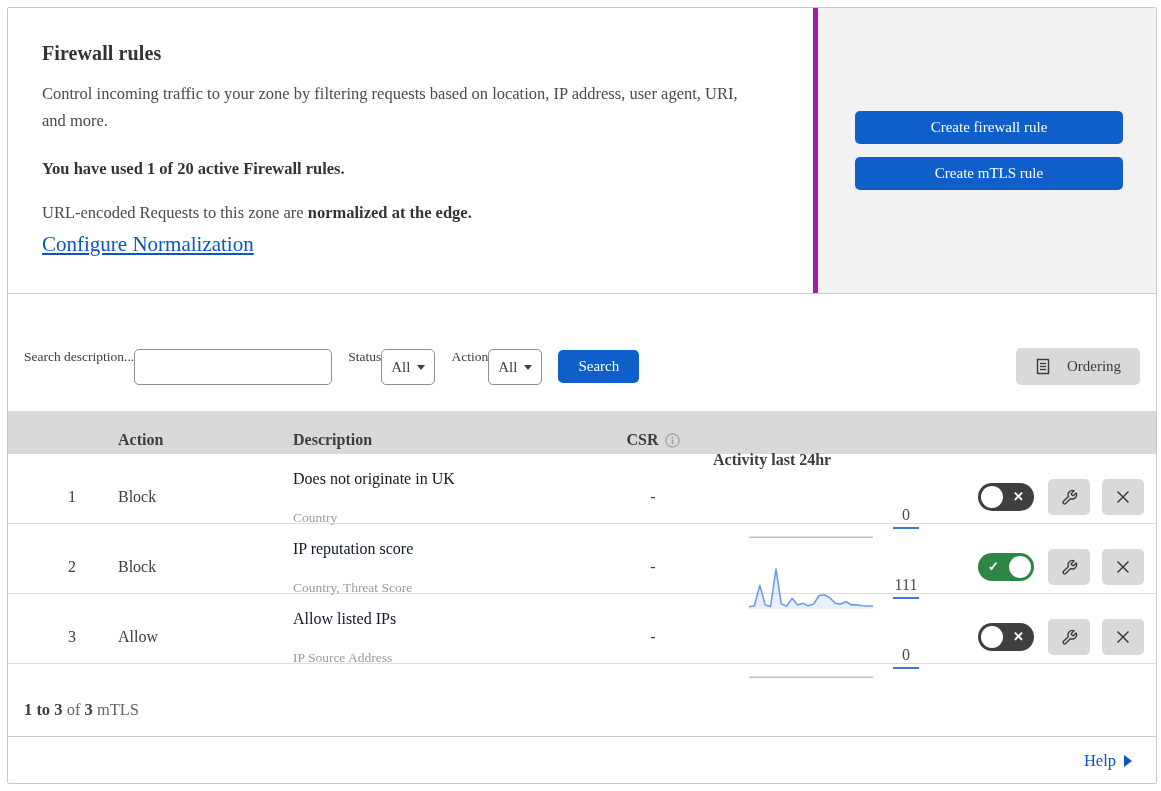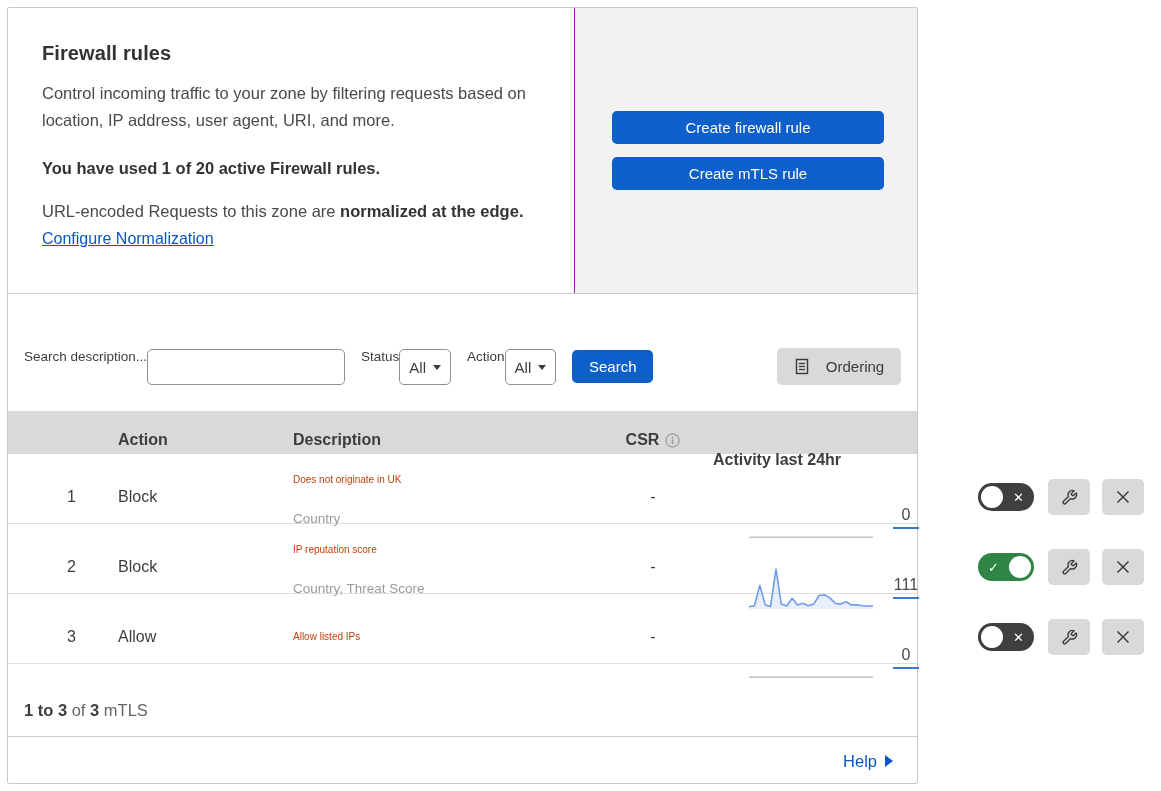--- a/index.html
+++ b/index.html
@@ -1,31 +1,31 @@
 <!DOCTYPE html>
 <html><head>
 <meta charset="utf-8">
 <style>
   * { box-sizing: border-box; margin: 0; padding: 0; }
   html,body { width:1161px; height:791px; background:#fff; overflow:hidden;
     font-family:"Liberation Sans","DejaVu Sans",sans-serif; color:#3d3d3d; }
-  .container { position:absolute; left:7px; top:7px; width:911px; height:777px;
-    border:1px solid #c9c9c9; border-radius:2px; background:#fff; }
+  .container { position:absolute; left:7px; top:7px; width:1150px; height:777px;
+    border:1px solid #c9c9c9; border-radius:2px; background:#fff;font-family:Liberation Serif, serif; }
 
   
   .top-section { display:flex; height:286px; border-bottom:1px solid #cccccc; }
   .intro-panel { flex:1; padding:34px 46px 0 34px; background:#fff; }
   .page-title { font-size:20px; font-weight:700; color:#333; letter-spacing:.1px; }
   .page-desc { margin-top:15px; font-size:16.5px; line-height:27px; color:#4a4a4a; max-width:720px; }
   .usage-line { margin-top:25px; font-size:16.5px; font-weight:700; color:#333; }
   .norm-line { margin-top:24px; font-size:16.5px; color:#4a4a4a; }
   .norm-line b { color:#333; }
-  .config-link { display:inline-block; margin-top:9px; font-size:16px; color:#0a56c2;
+  .config-link { display:inline-block; margin-top:9px; font-size:21px; color:#0a56c2;
     text-decoration:underline; cursor:pointer; }
-  .actions-panel { width:343px; background:#f2f2f2; border-left:1px solid #a21caf;
+  .actions-panel { width:343px; background:#f2f2f2; border-left:5px solid #a21caf;
     display:flex; flex-direction:column; justify-content:center; padding:0 33px 0 37px; gap:13px; }
   .btn-primary { display:block; width:100%; height:33px; background:#0f5fca; color:#fff;
     border:none; border-radius:5px; font-size:15px; font-family:inherit; cursor:pointer; }
 
   
   .filter-bar { display:flex; align-items:flex-end; padding:14px 16px 0 16px; height:117px; }
   .field { display:flex; flex-direction:row; margin-right:16px; }
   .field-label { font-size:13.5px; color:#3d3d3d; margin-bottom:8px; }
   .search-box { width:198px; height:36px; border:1px solid #8f8f8f; border-radius:5px;
     display:flex; align-items:center; padding:0 8px; background:#fff; margin-bottom:26px; }
@@ -45,21 +45,21 @@
 
   
   .grid-cols { display:grid; grid-template-columns:80px 175px 330px 120px 235px 1fr; align-items:center; }
   .thead { height:43px; background:#d9d9d9; font-weight:700; font-size:16px; color:#3d3d3d; }
   .cell-num { text-align:right; padding-right:12px; font-size:16px; }
   .cell-action, .cell-desc { padding-left:30px; font-size:16px; }
   .cell-csr { text-align:center; display:flex; align-items:center; justify-content:center; gap:6px; }
   .cell-activity { padding-left:0; display:flex; align-items:center;margin-top:40px; }
   .cell-controls { display:flex; align-items:center; justify-content:flex-start; padding-left:30px; gap:12px; padding-right:17px; }
   .trow { height:70px; border-bottom:1px solid #dedede; background:#fff; }
-  .desc-main { font-size:10px; color:#c2410c; line-height:22px; }
+  .desc-main { font-size:16px; color:#0f172a; line-height:22px; }
   .desc-sub { font-size:13.5px; color:#9b9b9b; margin-top:20px; }
   .spark { width:124px; height:46px; margin-left:36px; }
   .spark polyline { fill:none; stroke-width:1.6; stroke-linejoin:round; }
   .spark.active polyline { stroke:#6e9ce6; }
   .spark.active polygon { fill:rgba(110,156,230,0.16); stroke:none; }
   .spark.flat polyline { stroke:#c2c2c2; }
   .count-link { margin-left:20px; min-width:26px; text-align:center; font-size:16px; color:#4a4a4a;
     text-decoration:none; border-bottom:2px solid #3b79d1; padding-bottom:3px; cursor:pointer; }
 
   .toggle { position:relative; width:56px; height:28px; border-radius:14px; cursor:pointer; flex:0 0 auto; }
@@ -231,20 +231,21 @@
           </svg>
       </button>
     </div>
   </div>
 
   <div class="trow grid-cols">
     <div class="cell-num">3</div>
     <div class="cell-action">Allow</div>
     <div class="cell-desc">
       <div class="desc-main">Allow listed IPs</div>
+      <div class="desc-sub">IP Source Address</div>
     </div>
     <div class="cell-csr">-</div>
     <div class="cell-activity">
       <svg class="spark flat" viewBox="0 0 124 46">
           <polyline points="0.0,43.2 124.0,43.2"></polyline>
         </svg>
       <a class="count-link">0</a>
     </div>
     <div class="cell-controls">
       <div class="toggle off">

